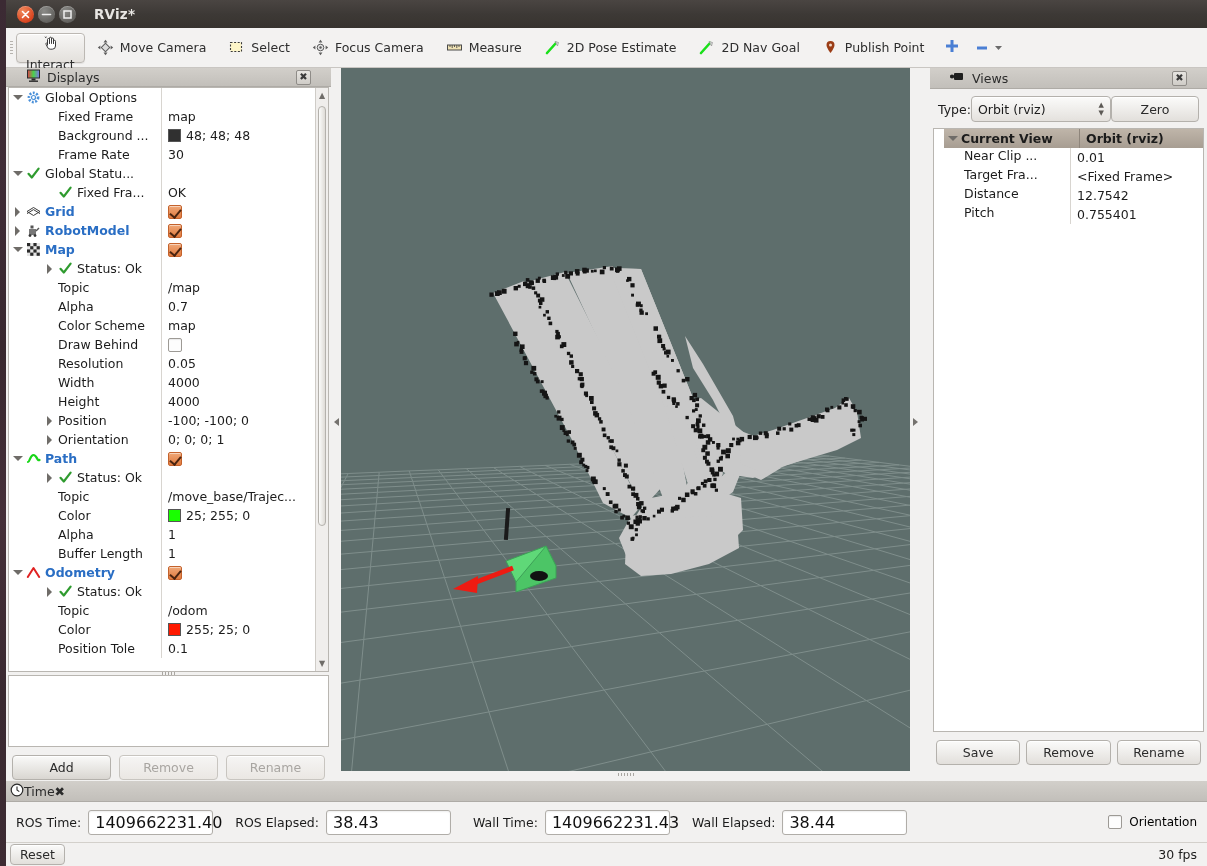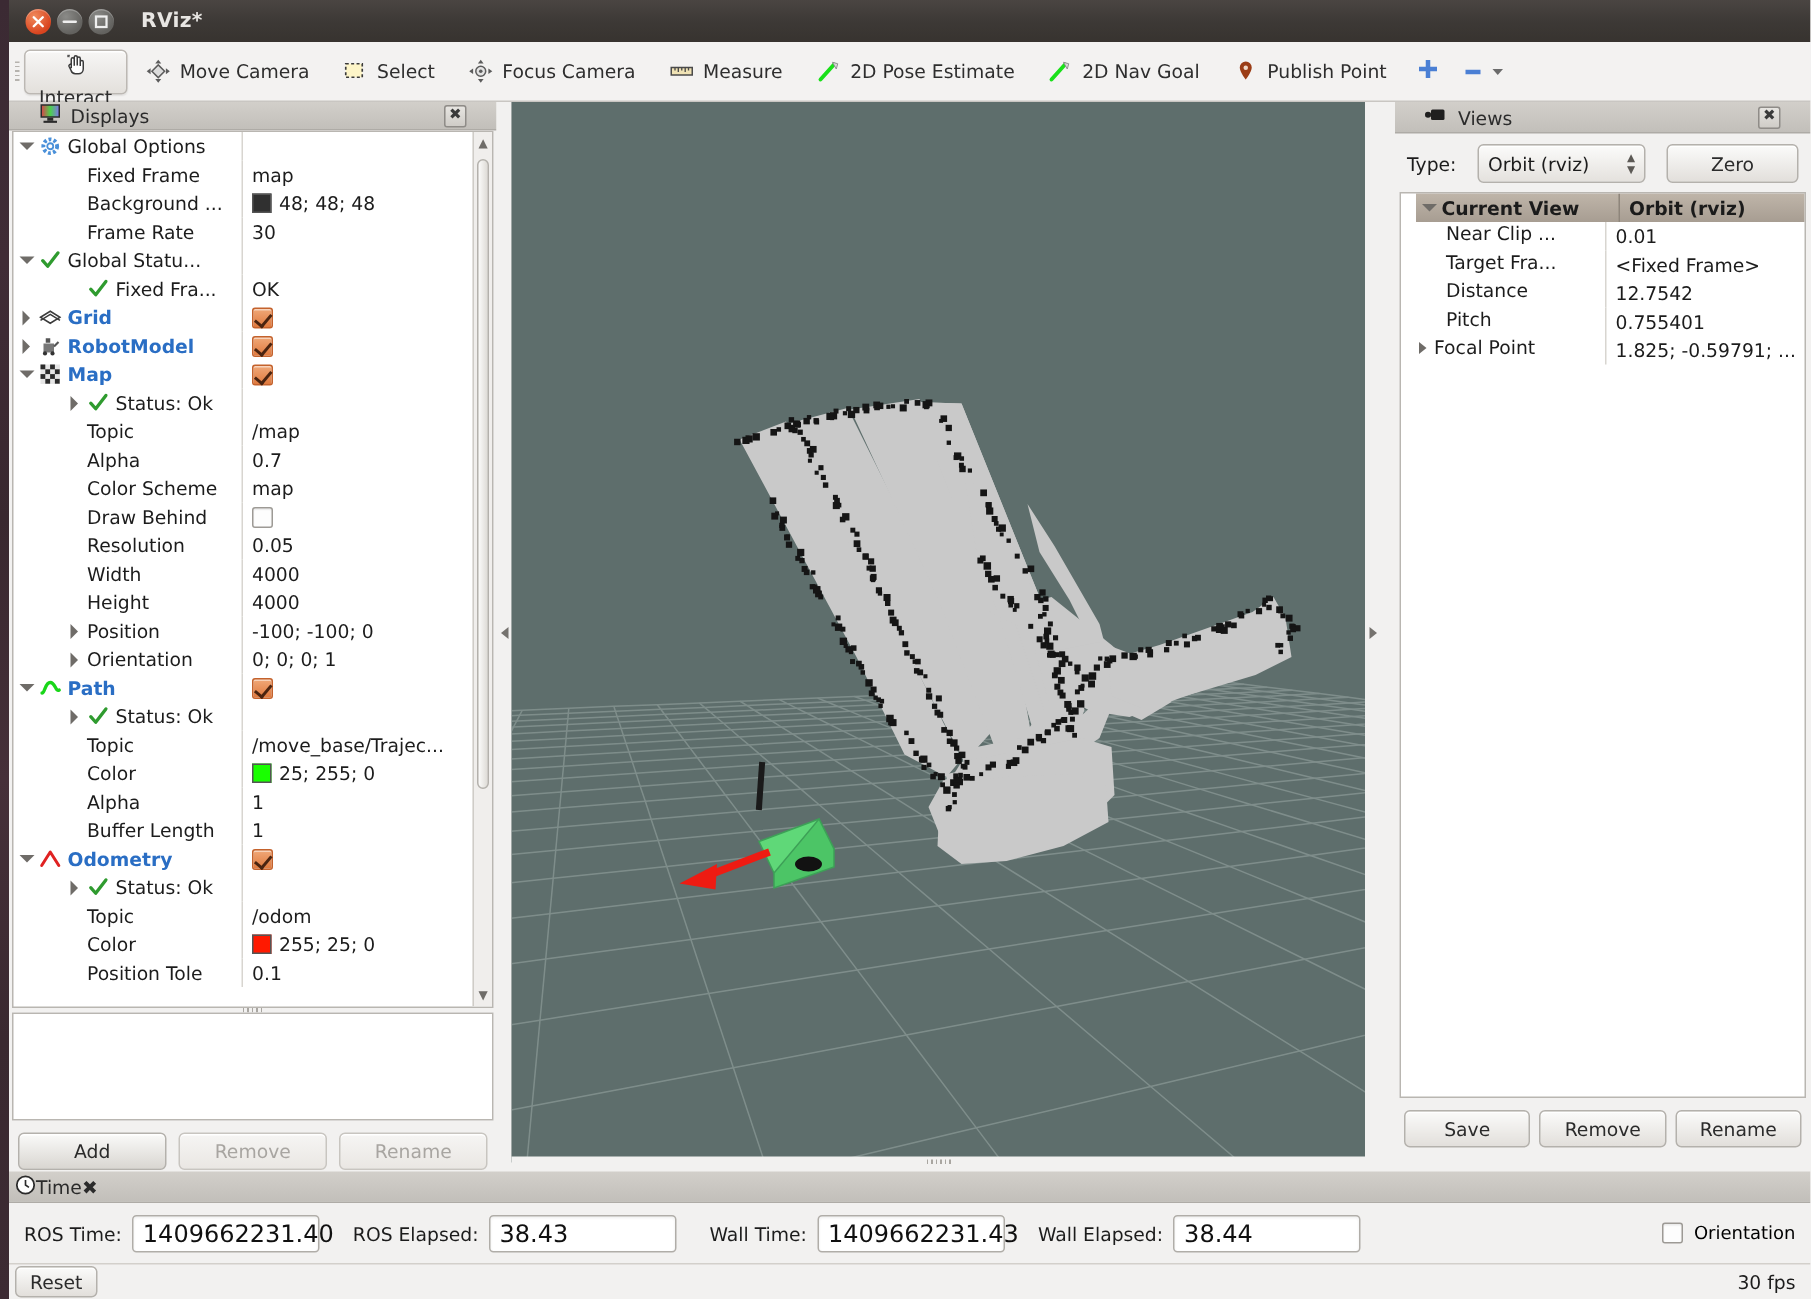--- a/index.html
+++ b/index.html
@@ -182,21 +182,21 @@
     display: flex; align-items: center; justify-content: center; background:#f2f1f0;
   }
   .vp-bottom-grip i { display:block; width: 16px; height: 3px;
     background: repeating-linear-gradient(to right,#a9a6a1 0 1px,transparent 1px 3px); }
 
   
   .views {
     position: absolute; left: 930px; top: 68px; width: 277px; height: 707px;
     background: #f2f1f0; display: flex; flex-direction: column;
   }
-  .vtype-row { display: flex; align-items: center; gap: 14px; padding: 7px 8px 6px 8px; }
+  .vtype-row { display: flex; align-items: center; gap: 0; padding: 7px 8px 6px 8px; }
   .vtype-label { font-size: 12.5px; color: #1c1c1c; }
   .combo {
     flex: 1; height: 26px; border: 1px solid #b4b1ac; border-radius: 4px;
     background: linear-gradient(to bottom,#fbfbfa,#e4e1dd);
     display: flex; align-items: center; padding: 0 6px; font-size: 12.5px; color:#1c1c1c;
     box-shadow: inset 0 1px 0 #fff;
   }
   .combo .spin { margin-left: auto; display:flex; flex-direction: column; gap:2px; color:#5c5955; font-size:7px; line-height:6px;}
   .vbtn-zero {
     width: 88px; height: 26px; border: 1px solid #b4b1ac; border-radius: 4px;
@@ -1244,27 +1244,20 @@
             </div>
             <div class="c2">12.7542</div>
           </div>
           <div class="vrow">
             <div class="c1">
               <span style="display: inline-block; width: 22px;"></span>
               <span>Pitch</span>
             </div>
             <div class="c2">0.755401</div>
           </div>
-          <div class="vrow">
-            <div class="c1">
-              <span style="display: inline-block; width: 14px;"><span style="display:inline-block;margin-left:8px;border-top:4px solid transparent;border-bottom:4px solid transparent;border-left:5px solid #6f6c68;"></span></span>
-              <span>Focal Point</span>
-            </div>
-            <div class="c2">1.825; -0.59791; ...</div>
-          </div>
         </div>
     </div>
 
     <div class="vbtns">
       <div class="btn">Save</div>
       <div class="btn">Remove</div>
       <div class="btn">Rename</div>
     </div>
   </div>
 

